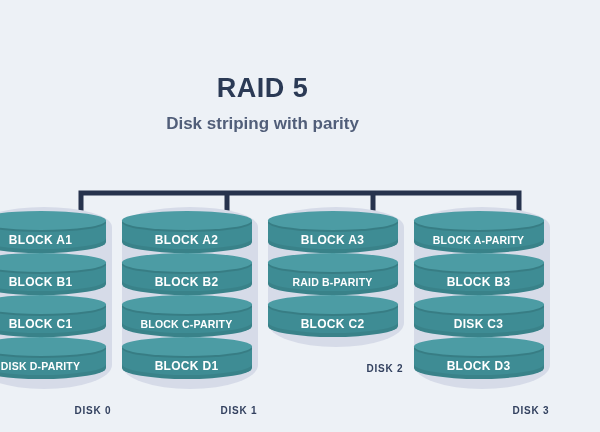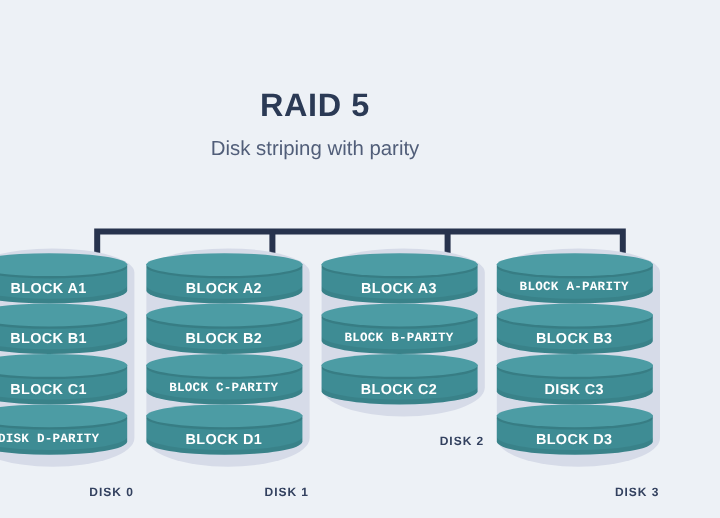--- a/index.html
+++ b/index.html
@@ -33,21 +33,21 @@
   }
   .title{
     font-size:27px;
     font-weight:800;
     letter-spacing:0.5px;
     color:var(--title-text);
   }
   .subtitle{
     margin-top:10px;
     font-size:17px;
-    font-weight:400;
+    font-weight:700;
     color:var(--subtitle-text);
   }
   .connector-svg{
     position:absolute;
     top:0;left:0;
     width:600px;height:432px;
     pointer-events:none;
   }
   .connector-svg .wire{
     stroke:var(--connector);
@@ -97,21 +97,20 @@
     z-index:1;
     font-size:12px;
     font-weight:700;
     letter-spacing:0.3px;
     color:var(--block-text);
     white-space:nowrap;
   }
   .block-label.small{
     font-size:10.5px;
     letter-spacing:0.2px;
-    font-family:Liberation Mono, monospace;
   }
   .disk-label{
     margin-top:16px;
     text-align:right;
     font-size:10px;
     font-weight:700;
     letter-spacing:0.8px;
     color:var(--disk-label-text);
   }
 </style>
@@ -168,21 +167,21 @@
       </div>
       <div class="disk-label">DISK 1</div>
     </div>
 
     <div class="disk">
       <div class="disk-body">
         <div class="block">
             <span class="block-label">BLOCK A3</span>
           </div>
         <div class="block">
-            <span class="block-label small">BLOCK B-PARITY</span>
+            <span class="block-label small">RAID B-PARITY</span>
           </div>
         <div class="block">
             <span class="block-label">BLOCK C2</span>
           </div>
       </div>
       <div class="disk-label">DISK 2</div>
     </div>
 
     <div class="disk">
       <div class="disk-body">

